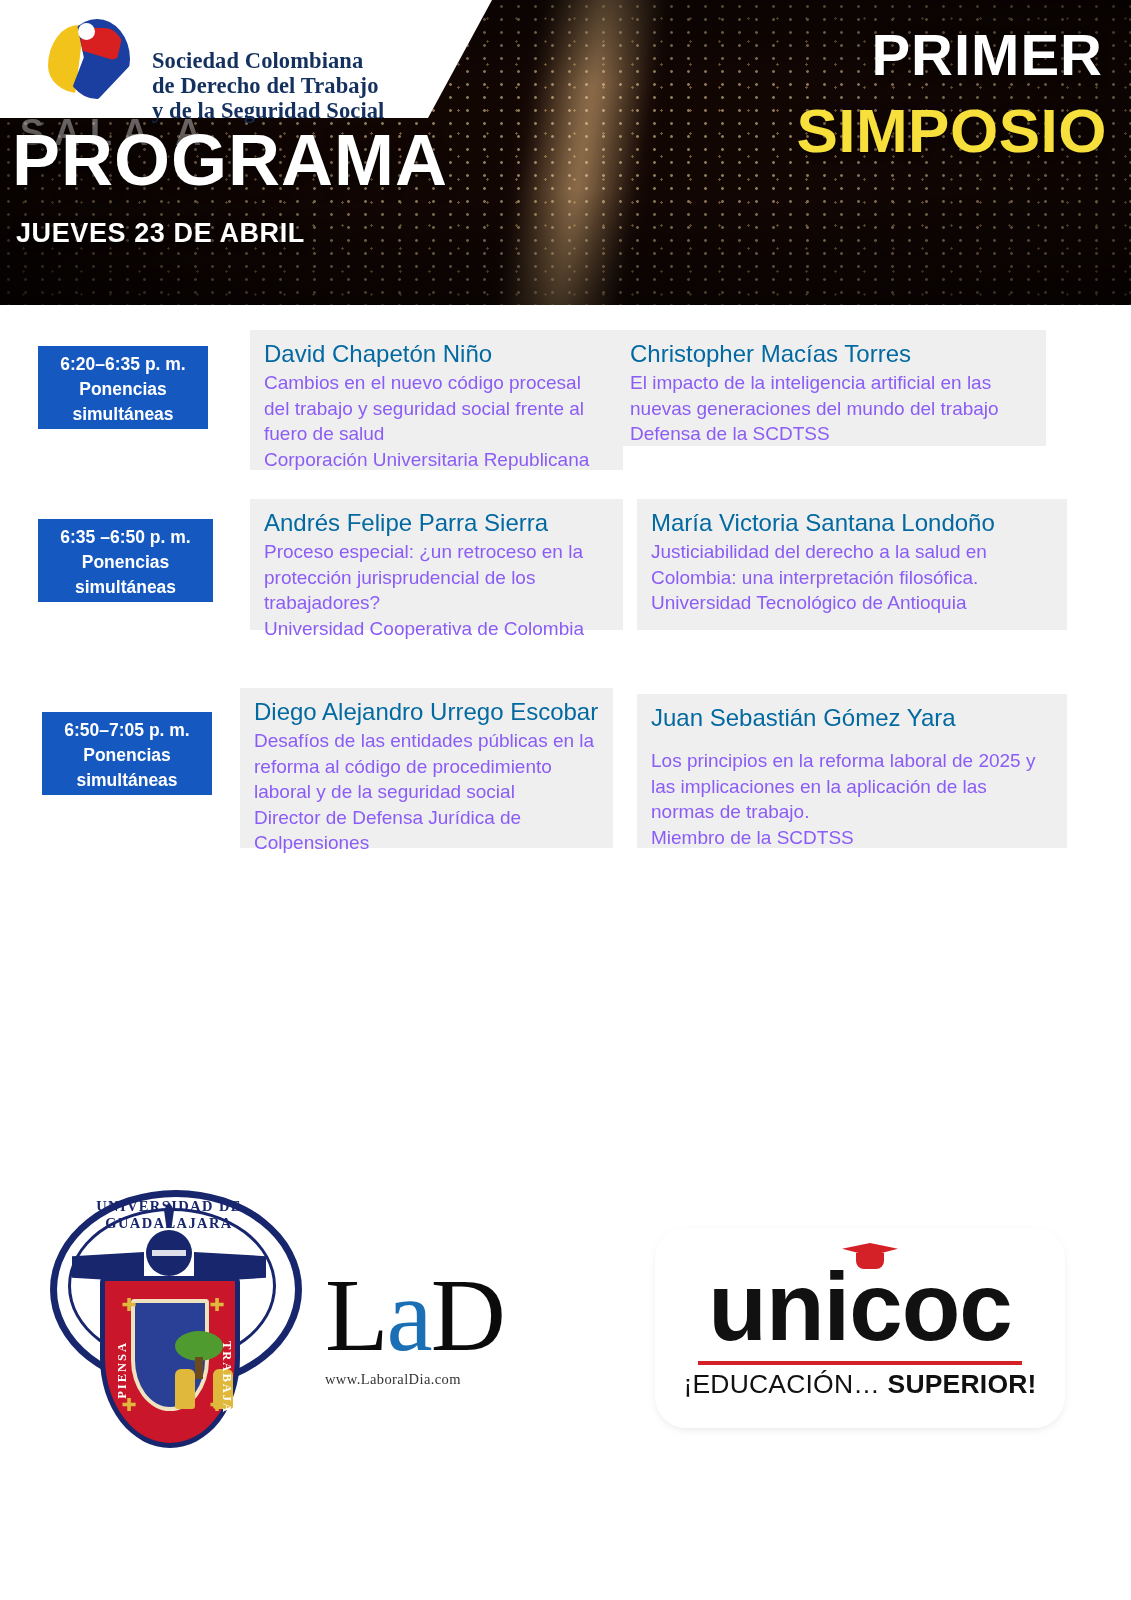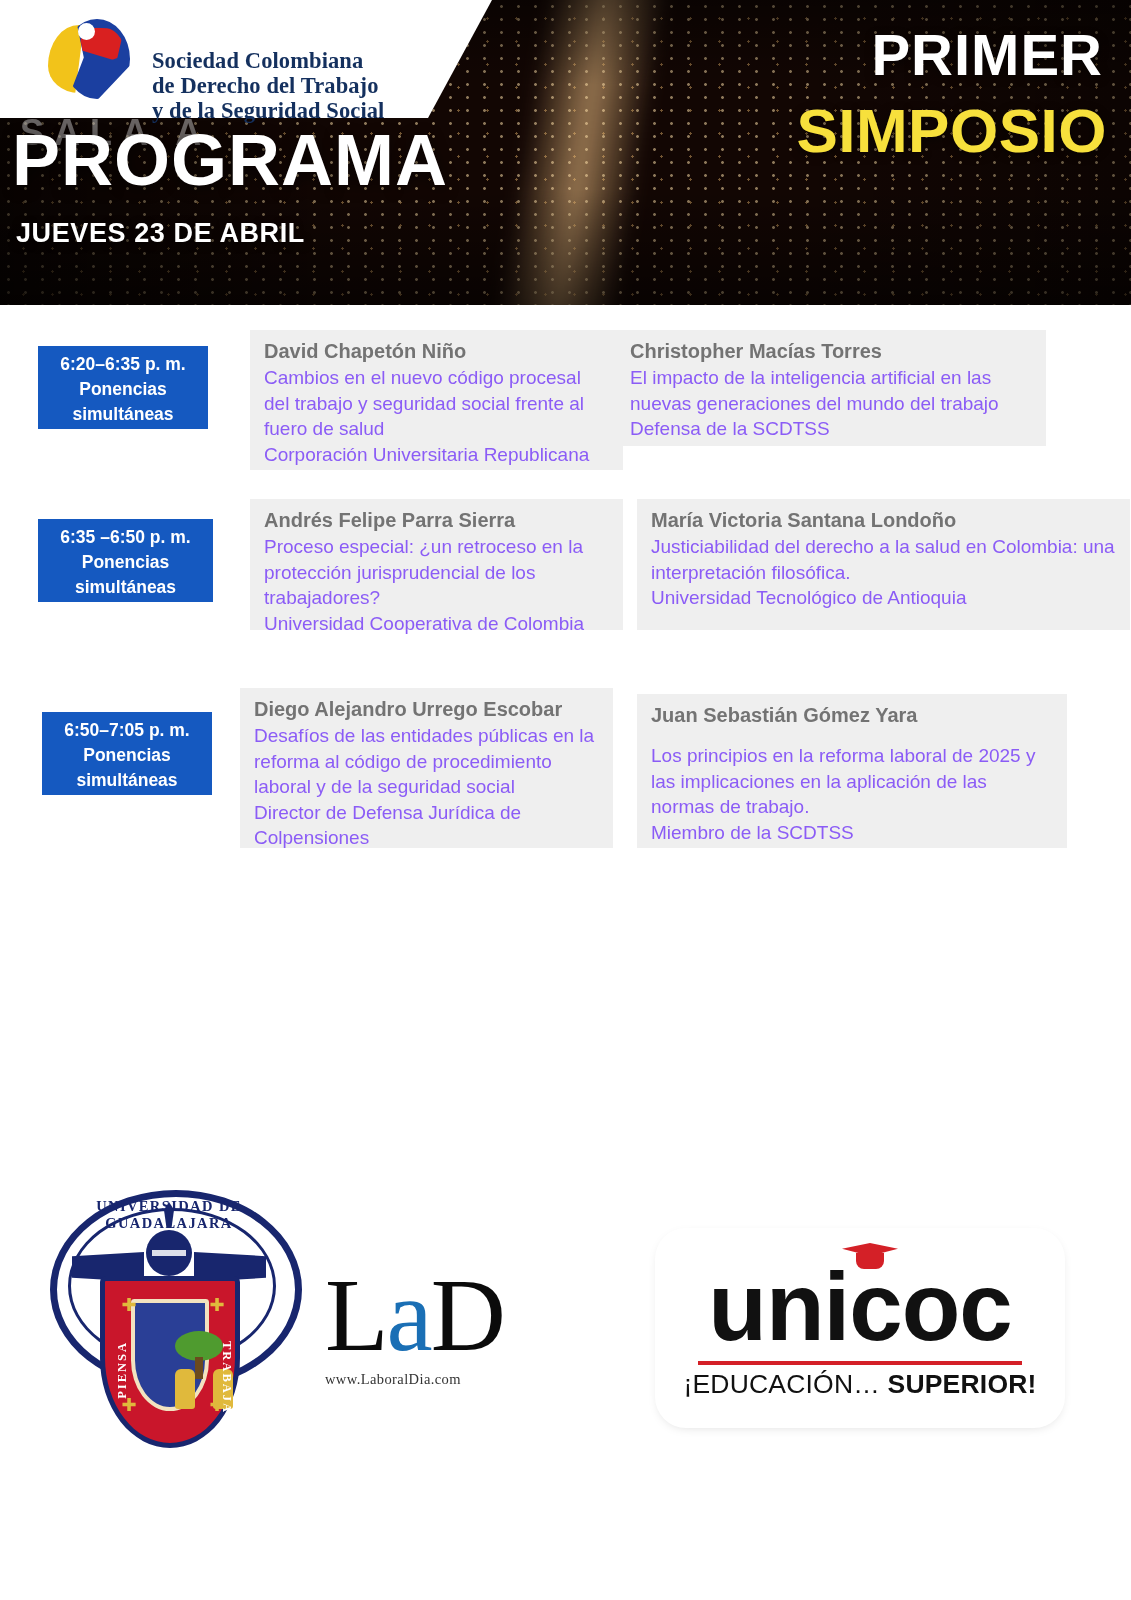--- a/index.html
+++ b/index.html
@@ -186,23 +186,23 @@
     padding: 6px 6px;
     box-sizing: border-box;
   }
   .talk {
     position: absolute;
     background: #efefef;
     box-sizing: border-box;
     padding: 10px 14px 14px 14px;
   }
   .talk .speaker {
-    font-weight: 700;
-    font-size: 20px;
-    color: #737373;
+    font-weight: 400;
+    font-size: 24px;
+    color: #0369a1;
     margin-bottom: 2px;
   }
   .talk .desc {
     font-size: 19px;
     line-height: 25.5px;
     color: #8b5cf6;
   }
 
   
   .sponsors {
@@ -463,21 +463,21 @@
     <div class="time-chip" style="left:38px; top:33px; width:175px; height:83px;">
       <div>6:35 –6:50 p. m.</div>
       <div>Ponencias</div>
       <div>simultáneas</div>
     </div>
     <div class="talk" style="left:250px; top:13px; width:373px; height:131px;">
       <div class="speaker">Andrés Felipe Parra Sierra</div>
       <div class="desc" style="white-space:pre-line;">Proceso especial: ¿un retroceso en la protección jurisprudencial de los trabajadores?
 Universidad Cooperativa de Colombia</div>
     </div>
-    <div class="talk" style="left:637px; top:13px; width:493px; height:131px;">
+    <div class="talk" style="left:637px; top:13px; width:430px; height:131px;">
       <div class="speaker">María Victoria Santana Londoño</div>
       <div class="desc" style="white-space:pre-line;">Justiciabilidad del derecho a la salud en Colombia: una interpretación filosófica.
 Universidad Tecnológico de Antioquia</div>
     </div>
   </div>
 
   <div class="row" style="height:200px;">
     <div class="time-chip" style="left:42px; top:44px; width:170px; height:83px;">
       <div>6:50–7:05 p. m.</div>
       <div>Ponencias</div>

